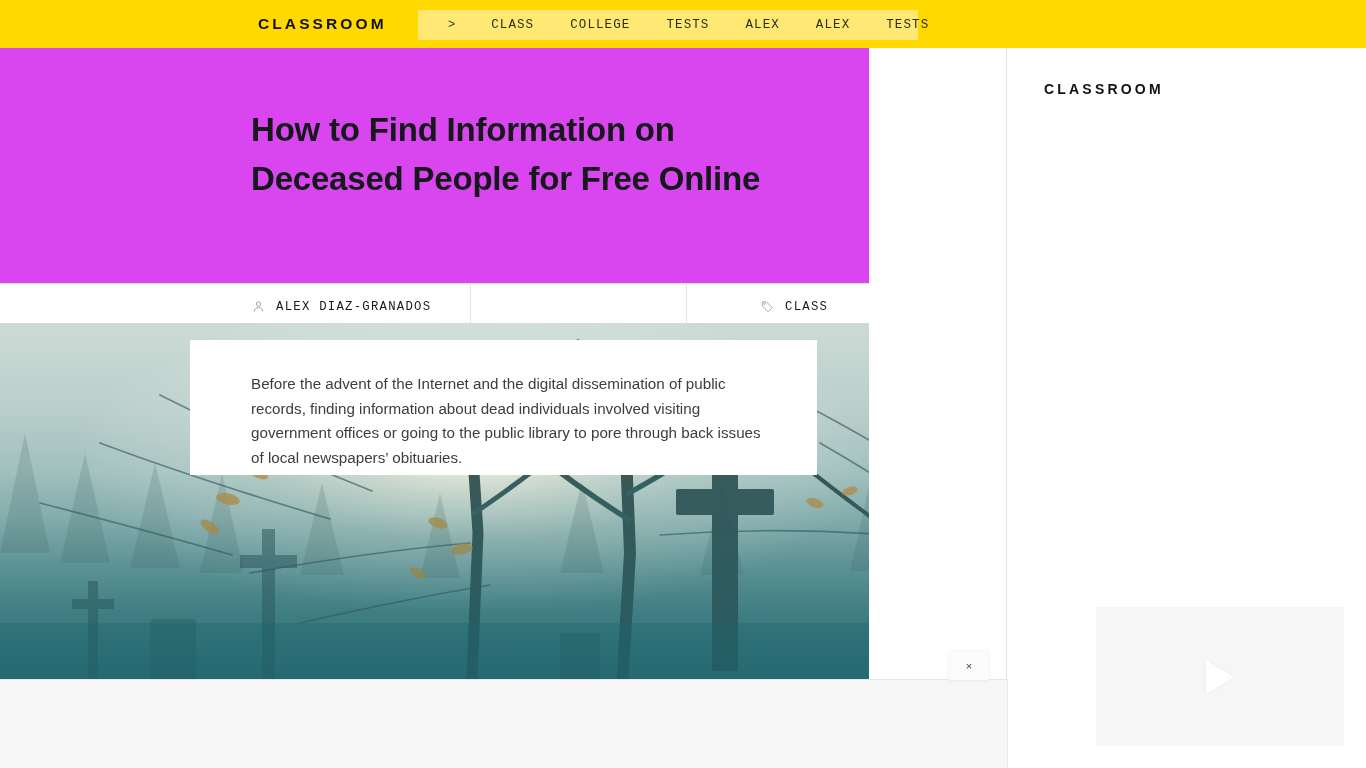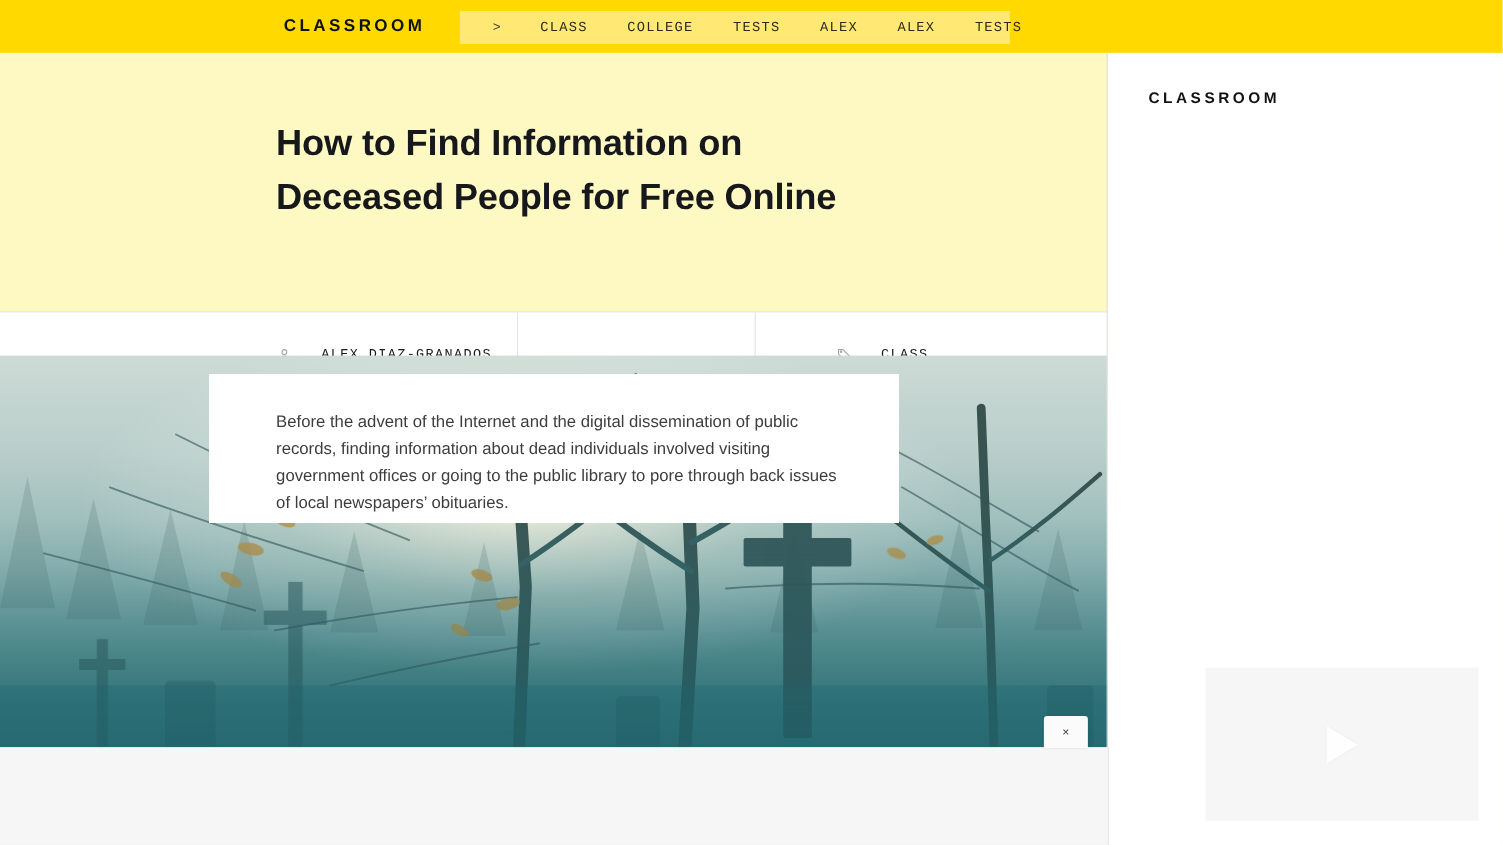--- a/index.html
+++ b/index.html
@@ -46,22 +46,22 @@
     color: #2b2b1c;
     padding: 0 18px;
     white-space: nowrap;
     text-decoration: none;
   }
   .navitem:first-of-type { padding-left: 36px; }
 
   
   .maincol {
     position: absolute; left: 0; top: 48px;
-    width: 1007px; height: 720px;
-    background: #fef9c3;
+    width: 869px; height: 720px;
+    background: #d946ef;
     overflow: hidden;
   }
   .vdivider {
     position: absolute; left: 1006px; top: 48px;
     width: 1px; height: 720px;
     background: #e2e2e2;
     z-index: 5;
   }
 
   .article-title {
@@ -77,21 +77,21 @@
   
   .metabar {
     position: absolute; left: 0; top: 235px;
     width: 1007px; height: 47px;
     background: #ffffff;
     border-top: 1px solid #e4e4e4;
     border-bottom: 1px solid #e4e4e4;
   }
   .metacell {
     position: absolute; top: 0; height: 45px;
-    display: flex; align-items: flex-end; gap: 16px;
+    display: flex; align-items: center;
   }
   .metacell.author { left: 251px; }
   .metacell.date   { left: 513px; }
   .metacell.cat    { left: 760px; }
   .metasep {
     position: absolute; top: 0; width: 1px; height: 45px;
     background: #e4e4e4;
   }
   .metasep.s1 { left: 470px; }
   .metasep.s2 { left: 686px; }

